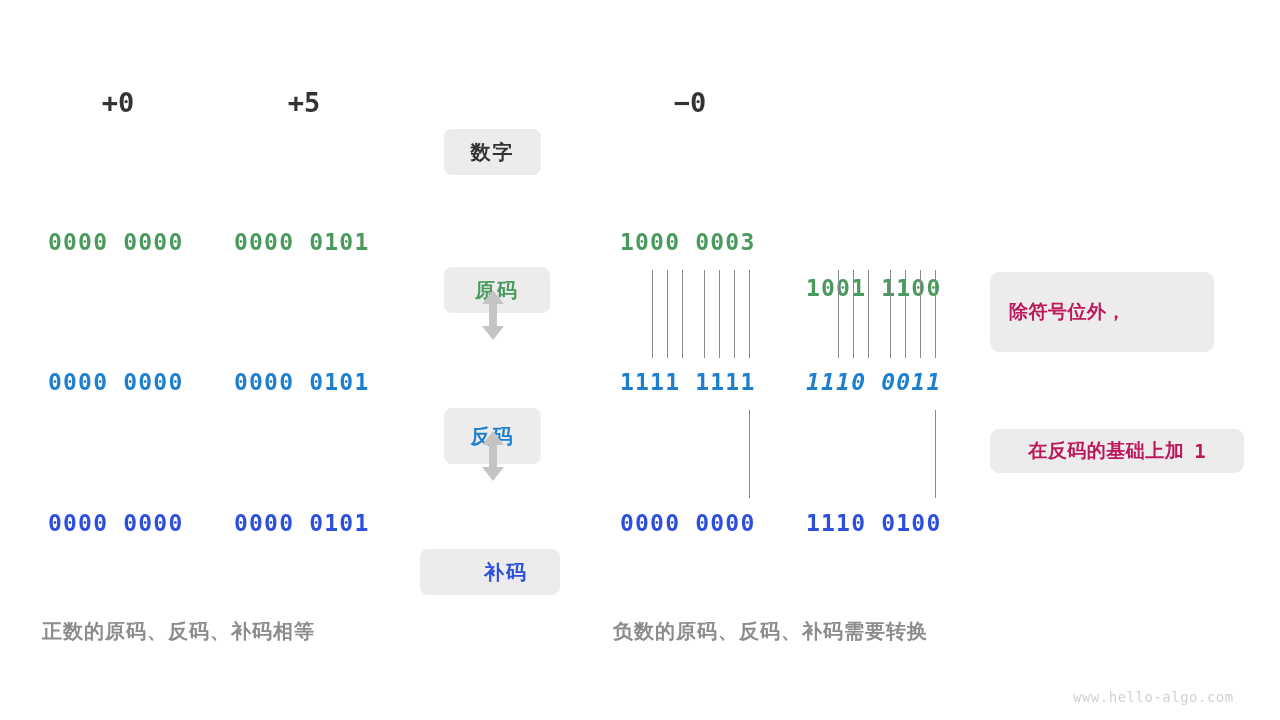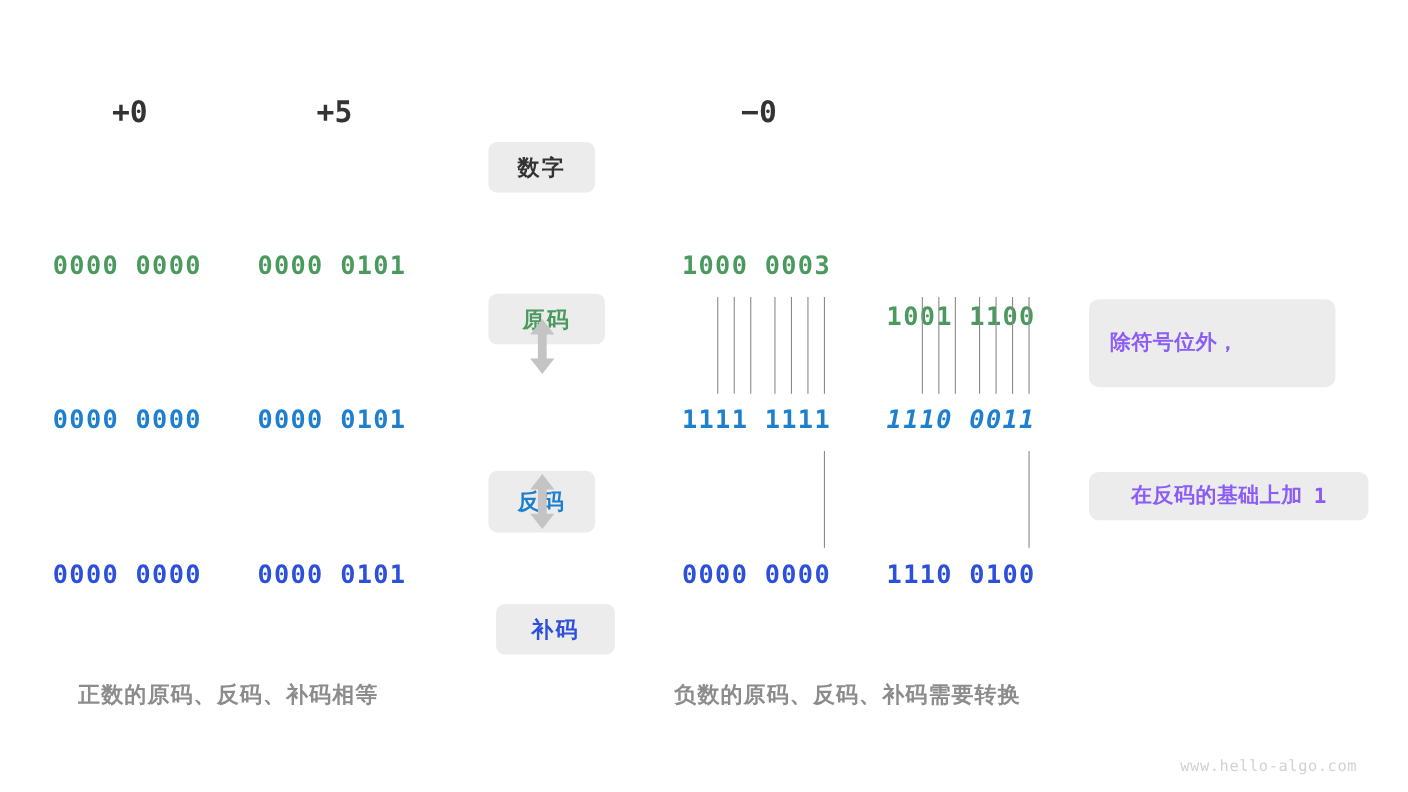--- a/index.html
+++ b/index.html
@@ -69,21 +69,21 @@
     background: #8a8a8a;
   }
 
   
   .arrow-updown { position: absolute; }
 
   
   .note {
     background: #ececec;
     border-radius: 9px;
-    color: #8b5cf6;
+    color: #be185d;
     font-size: 19px;
     font-weight: bold;
     line-height: 30px;
     display: flex;
     flex-direction: column;
     justify-content: center;
     padding: 0 19px;
     box-sizing: border-box;
     letter-spacing: 0.5px;
   }
@@ -132,31 +132,31 @@
   <div class="abs chip chip-green" style="left:444px; top:219px; width:106px; height:46px;">原码</div>
 
   <div class="abs bits c-green" style="left:620px; top:229px; width:140px;">1000 0003</div>
 
   <div class="abs bits c-green" style="left:806px; top:229px; width:140px;margin-top:46px;">1001 1100</div>
 
   <div class="abs bits c-blue" style="left:48px; top:369px; width:140px;">0000 0000</div>
 
   <div class="abs bits c-blue" style="left:234px; top:369px; width:140px;">0000 0101</div>
 
-  <div class="abs chip chip-blue" style="left:444px; top:380px; width:97px; height:56px;">反码</div>
+  <div class="abs chip chip-blue" style="left:444px; top:360px; width:97px; height:56px;">反码</div>
 
   <div class="abs bits c-blue" style="left:620px; top:369px; width:140px;">1111 1111</div>
 
   <div class="abs bits c-blue" style="left:806px; top:369px; width:140px;font-style:italic;">1110 0011</div>
 
   <div class="abs bits c-indigo" style="left:48px; top:510px; width:140px;">0000 0000</div>
 
   <div class="abs bits c-indigo" style="left:234px; top:510px; width:140px;">0000 0101</div>
 
-  <div class="abs chip chip-indigo" style="left:451px; top:501px; width:108px; height:46px;">补码</div>
+  <div class="abs chip chip-indigo" style="left:420px; top:501px; width:108px; height:46px;padding-left:32px;">补码</div>
 
   <div class="abs bits c-indigo" style="left:620px; top:510px; width:140px;">0000 0000</div>
 
   <div class="abs bits c-indigo" style="left:806px; top:510px; width:140px;">1110 0100</div>
 
   <div class="vline abs" style="left:652px; top:270px; height:88px;"></div>
   <div class="vline abs" style="left:667px; top:270px; height:88px;"></div>
   <div class="vline abs" style="left:682px; top:270px; height:88px;"></div>
   <div class="vline abs" style="left:704px; top:270px; height:88px;"></div>
   <div class="vline abs" style="left:719px; top:270px; height:88px;"></div>
@@ -188,19 +188,19 @@
 
   <div class="abs note" style="left:990px; top:272px; width:224px; height:80px;">
     <div>除符号位外，</div>
   </div>
 
   <div class="abs note" style="left:990px; top:429px; width:254px; height:44px; flex-direction:row; align-items:center;">
     <span>在反码的基础上加</span>
     <span class="mono-one" style="margin-left:10px;">1</span>
   </div>
 
-  <div class="abs caption" style="left:71px; top:618px;">正数的原码、反码、补码相等</div>
+  <div class="abs caption" style="left:42px; top:618px;">正数的原码、反码、补码相等</div>
 
   <div class="abs caption" style="left:613px; top:618px;">负数的原码、反码、补码需要转换</div>
 
   <div class="abs watermark" style="left:1073px; top:675px;">www.hello-algo.com</div>
 
 </div>
 
 </body></html>

